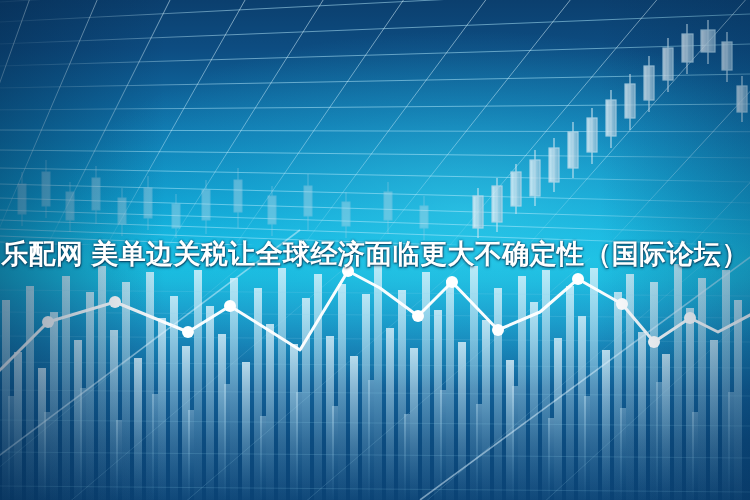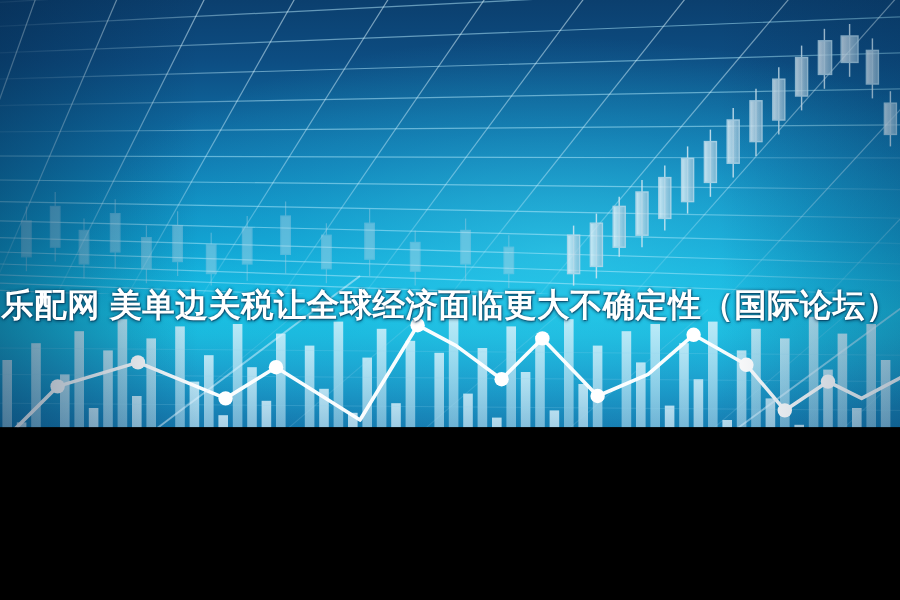--- a/index.html
+++ b/index.html
@@ -3,21 +3,21 @@
 <meta charset="utf-8">
 <style>
   html, body {
     margin: 0;
     padding: 0;
     background: #000;
   }
   #banner {
     position: relative;
     width: 750px;
-    height: 356px;
+    height: 500px;
     overflow: hidden;
     font-family: "Liberation Sans", "DejaVu Sans", sans-serif;
     background: #0d4878;
   }
   .layer {
     position: absolute;
     left: 0;
     top: 0;
     width: 750px;
     height: 500px;

